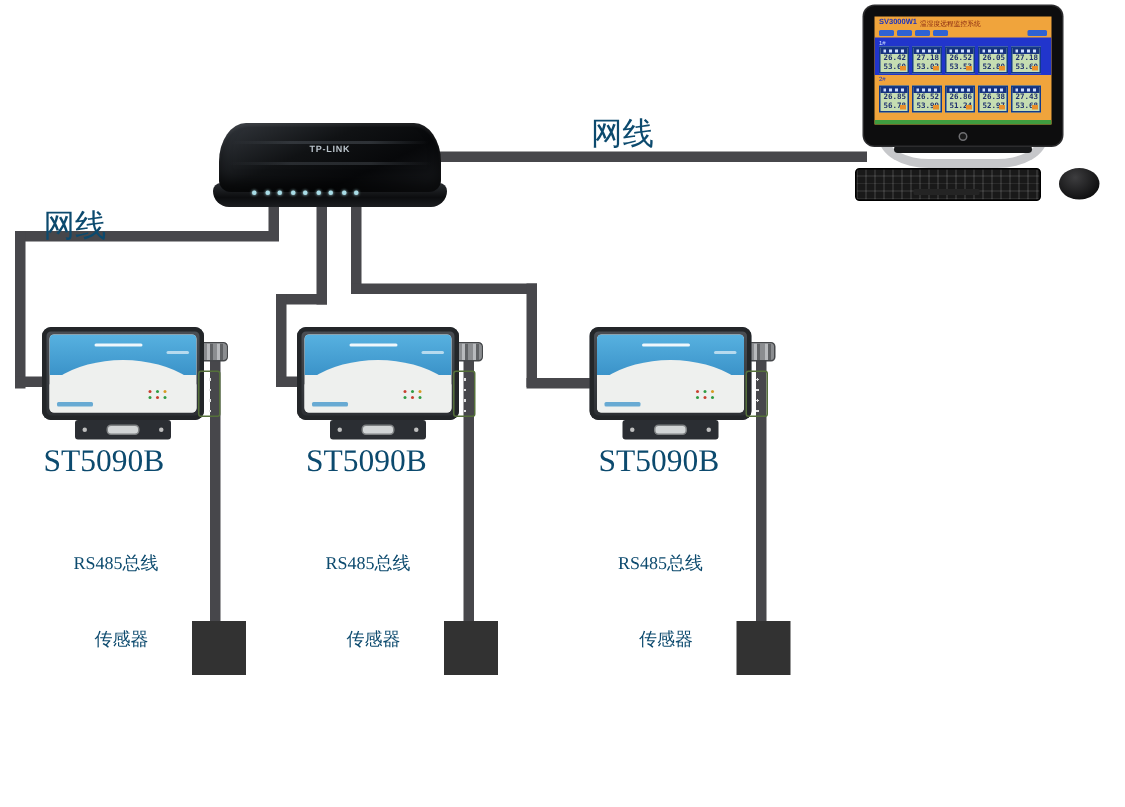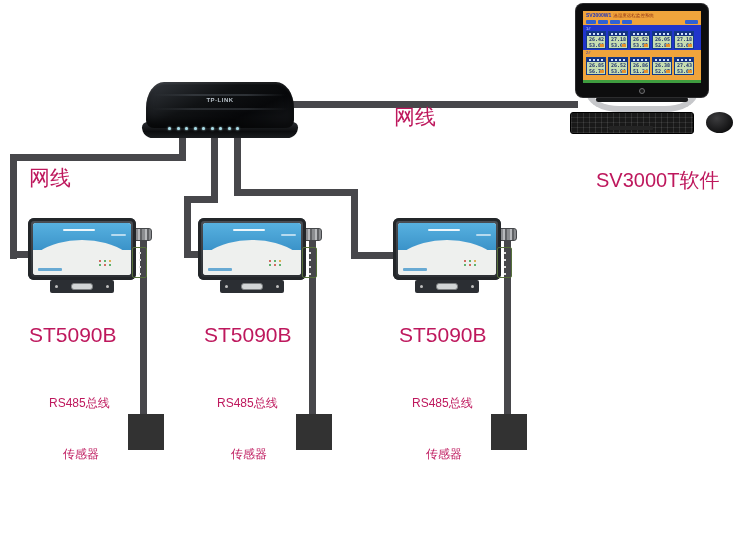--- a/index.html
+++ b/index.html
@@ -4,21 +4,21 @@
 <style>
   * { margin:0; padding:0; box-sizing:border-box; }
   body { background:#fff; }
   .canvas { position:relative; width:750px; height:538px; background:#ffffff;
             font-family:"Liberation Sans", sans-serif; overflow:hidden; }
 
   
   .cable { position:absolute; background:#47474b; }
 
   
-  .lbl { position:absolute; color:#be185d; font-family:Liberation Sans, sans-serif; white-space:nowrap;margin-top:28px; }
+  .lbl { position:absolute; color:#0c4a6e; font-family:Liberation Serif, serif; white-space:nowrap; }
   .lbl-big { font-size:21px; }
   .lbl-mid { font-size:12px; }
 
   
   .sensor-box { position:absolute; width:36px; height:36px; background:#323232; }
 
   
   .router { position:absolute; left:142px; top:80px; width:156px; height:60px; }
   .rt-base { position:absolute; left:0; top:42px; width:156px; height:16px;
              background:linear-gradient(#2a2d31,#0c0d0f 60%,#1b1d20);
@@ -340,21 +340,20 @@
       </div>
     </div>
     <div class="dev-term"></div>
     <div class="dev-bracket">
       <div class="dev-db9"></div>
     </div>
   </div>
 
   <div class="lbl lbl-big" style="left:394px;top:75px;">网线</div>
   <div class="lbl lbl-big" style="left:29px;top:136px;">网线</div>
-  <div class="lbl lbl-big" style="left:596px;top:139px;font-size:20px;">SV3000T软件</div>
 
   <div class="lbl lbl-big" style="left:29px;top:295px;">ST5090B</div>
   <div class="lbl lbl-big" style="left:204px;top:295px;">ST5090B</div>
   <div class="lbl lbl-big" style="left:399px;top:295px;">ST5090B</div>
 
   <div class="lbl lbl-mid" style="left:49px;top:367px;">RS485总线</div>
   <div class="lbl lbl-mid" style="left:217px;top:367px;">RS485总线</div>
   <div class="lbl lbl-mid" style="left:412px;top:367px;">RS485总线</div>
 
   <div class="lbl lbl-mid" style="left:63px;top:418px;">传感器</div>

